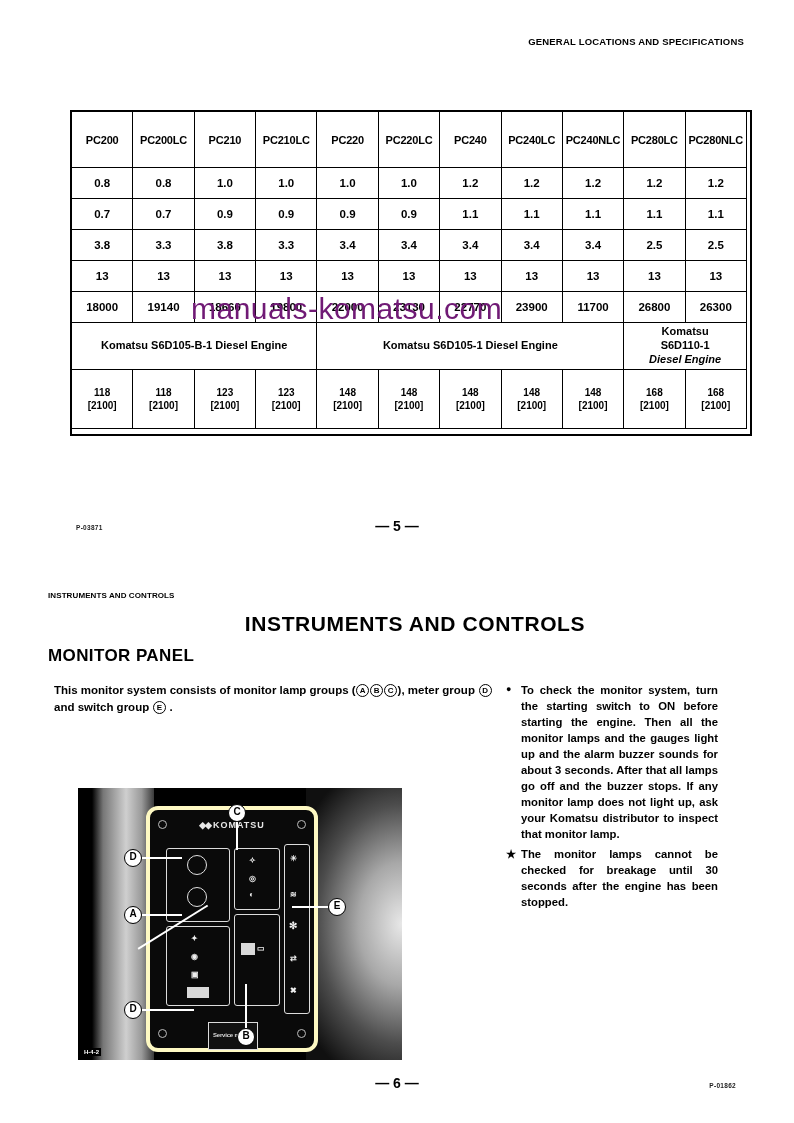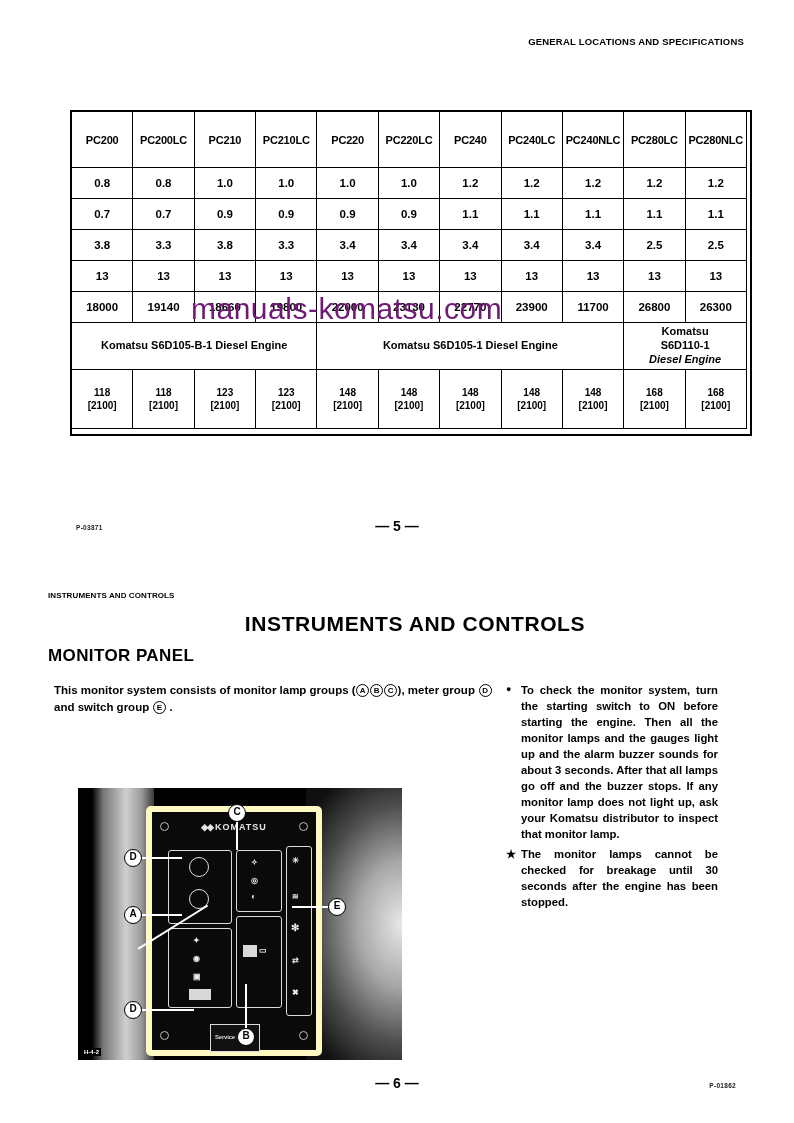--- a/index.html
+++ b/index.html
@@ -153,22 +153,22 @@
     background:linear-gradient(90deg,#000 0%,#777 18%,#cfcfcf 55%,#9a9a9a 80%,#3a3a3a 100%);
   }
   .photo .grad-right{
     position:absolute; right:0; top:0; width:96px; height:100%;
     background:radial-gradient(ellipse at 100% 50%, #e8e8e8 0%, #a8a8a8 32%, #4d4d4d 62%, #101010 88%);
   }
   .photo .panel{
     position:absolute;
     left:68px; top:18px; width:164px; height:238px;
     background:#0a0a0a;
-    border:6px solid #fef9c3;
-    border-radius:5px;
+    border:4px solid #fef9c3;
+    border-radius:12px;
   }
   .photo .logo{
     position:absolute; left:50%; top:10px; transform:translateX(-50%);
     color:#e6e6e6; font-size:9px; font-weight:bold; letter-spacing:1px;
     white-space:nowrap;
   }
   .photo .logo .mk{ letter-spacing:-1px; margin-right:2px; }
   .photo .screw{
     position:absolute; width:7px;height:7px;border-radius:50%;
     border:1.2px solid #bdbdbd;

